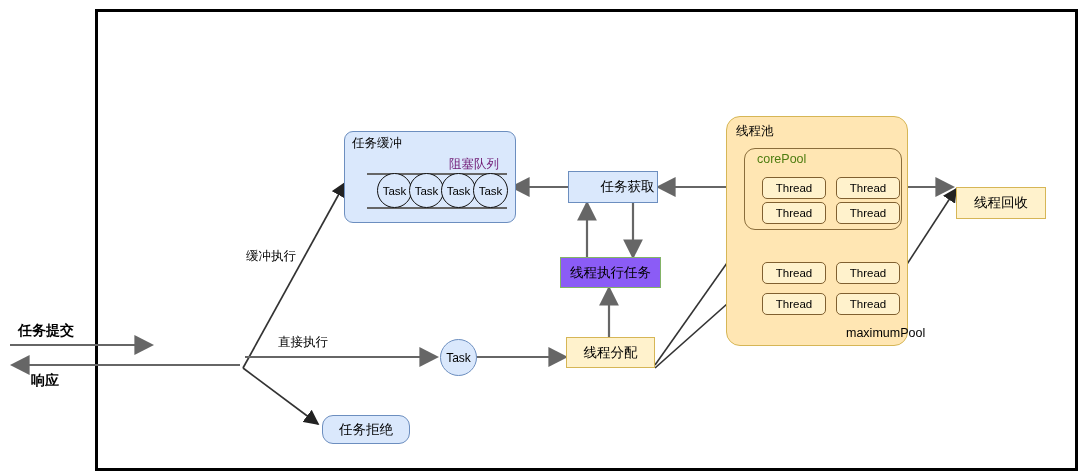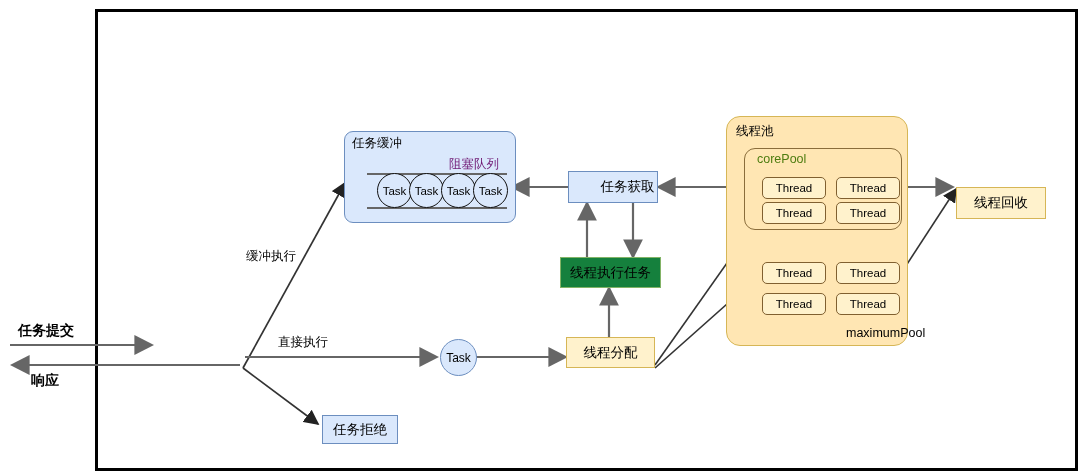--- a/index.html
+++ b/index.html
@@ -11,21 +11,21 @@
         text-align:center;line-height:1.15;}
 
   
   .frame{position:absolute;left:95px;top:9px;width:977px;height:456px;border:3px solid #000;background:transparent;}
 
   .title{position:absolute;left:95px;top:36px;width:977px;text-align:center;font-size:20px;font-weight:bold;color:#000;}
 
   
   .blue{background:#dae8fc;border:1.6px solid #6c8ebf;color:#000;font-size:13.5px;}
   
-  .green{background:#15803d;border:1.6px solid #82b366;color:#000;font-size:13.5px;}
+  .green{background:#8b5cf6;border:1.6px solid #82b366;color:#000;font-size:13.5px;}
   
   .yellow{background:#fff2cc;border:1.6px solid #d6b656;color:#000;font-size:13.5px;}
 
   
   .buffer{position:absolute;left:344px;top:131px;width:170px;height:90px;background:#dae8fc;
           border:1.6px solid #6c8ebf;border-radius:9px;}
   .buffer-label{position:absolute;left:352px;top:135px;font-size:12.5px;color:#000;}
   .queue-label{position:absolute;left:449px;top:156px;font-size:12.5px;color:#701a75;}
   .qline{position:absolute;background:#666;height:2px;left:367px;width:140px;}
   .qline.top{top:173px;}
@@ -132,21 +132,21 @@
       <line x1="898" y1="278" x2="956" y2="189" stroke="#333" stroke-width="1.6" marker-end="url(#ahDark)"></line>
     </g>
   </svg>
 
   <div class="elabel bold" style="left:18px;top:322px;">任务提交</div>
   <div class="elabel bold" style="left:31px;top:372px;">响应</div>
   <div class="elabel" style="left:246px;top:248px;">缓冲执行</div>
   <div class="elabel" style="left:278px;top:334px;">直接执行</div>
 
 
-  <div class="node blue" style="left:322px;top:415px;width:76px;height:29px;">任务拒绝</div>
+  <div class="node blue" style="left:322px;top:415px;width:88px;height:29px;border-radius:11px;">任务拒绝</div>
 
   <div class="buffer"></div>
   <div class="buffer-label">任务缓冲</div>
   <div class="queue-label">阻塞队列</div>
   <div class="qline top"></div>
   <div class="qline bot"></div>
   <div class="tcircle" style="left:377px;">Task</div>
   <div class="tcircle" style="left:409px;">Task</div>
   <div class="tcircle" style="left:441px;">Task</div>
   <div class="tcircle" style="left:473px;">Task</div>

